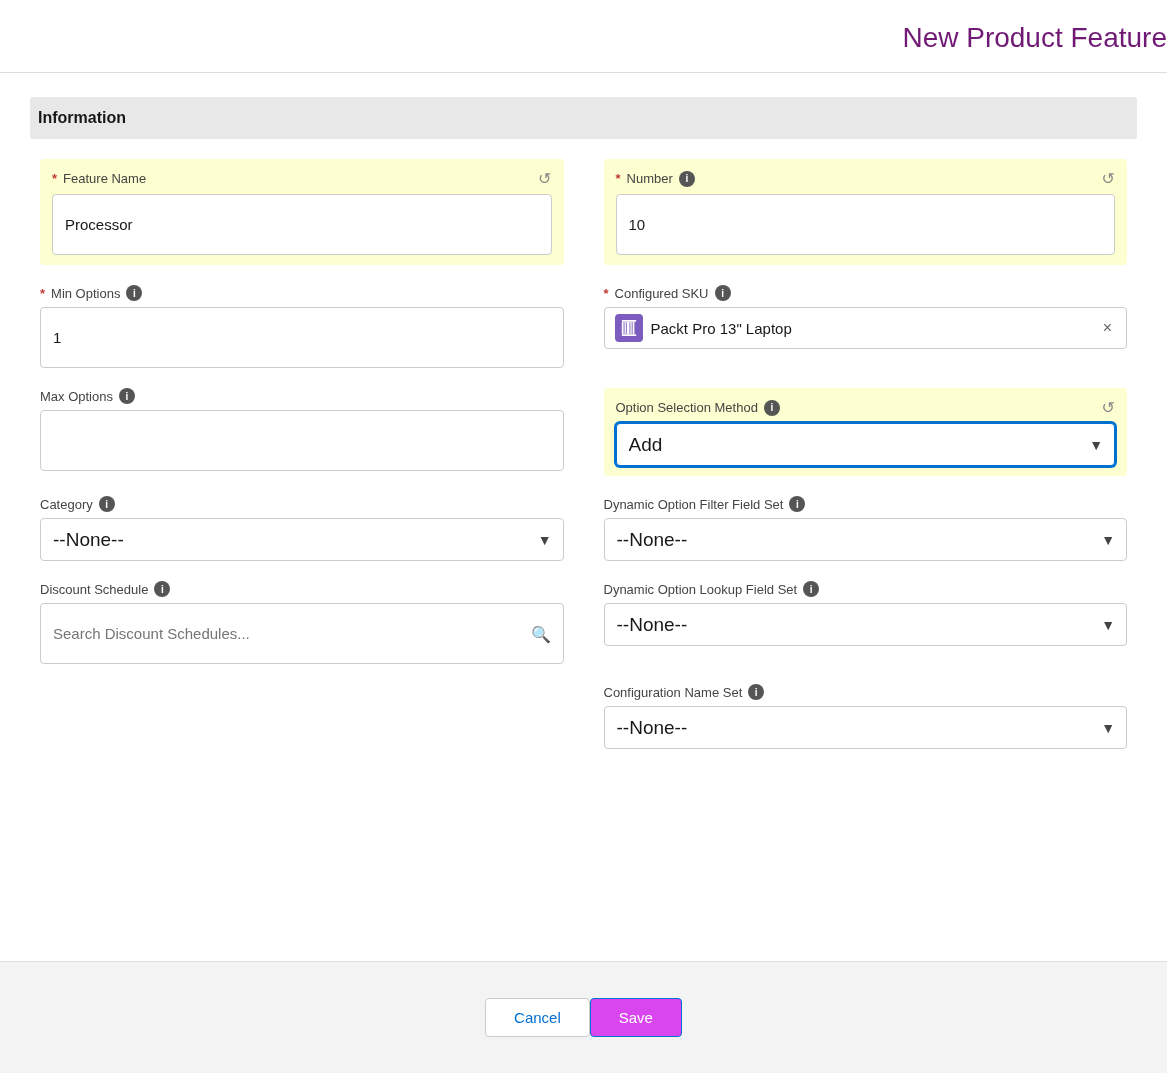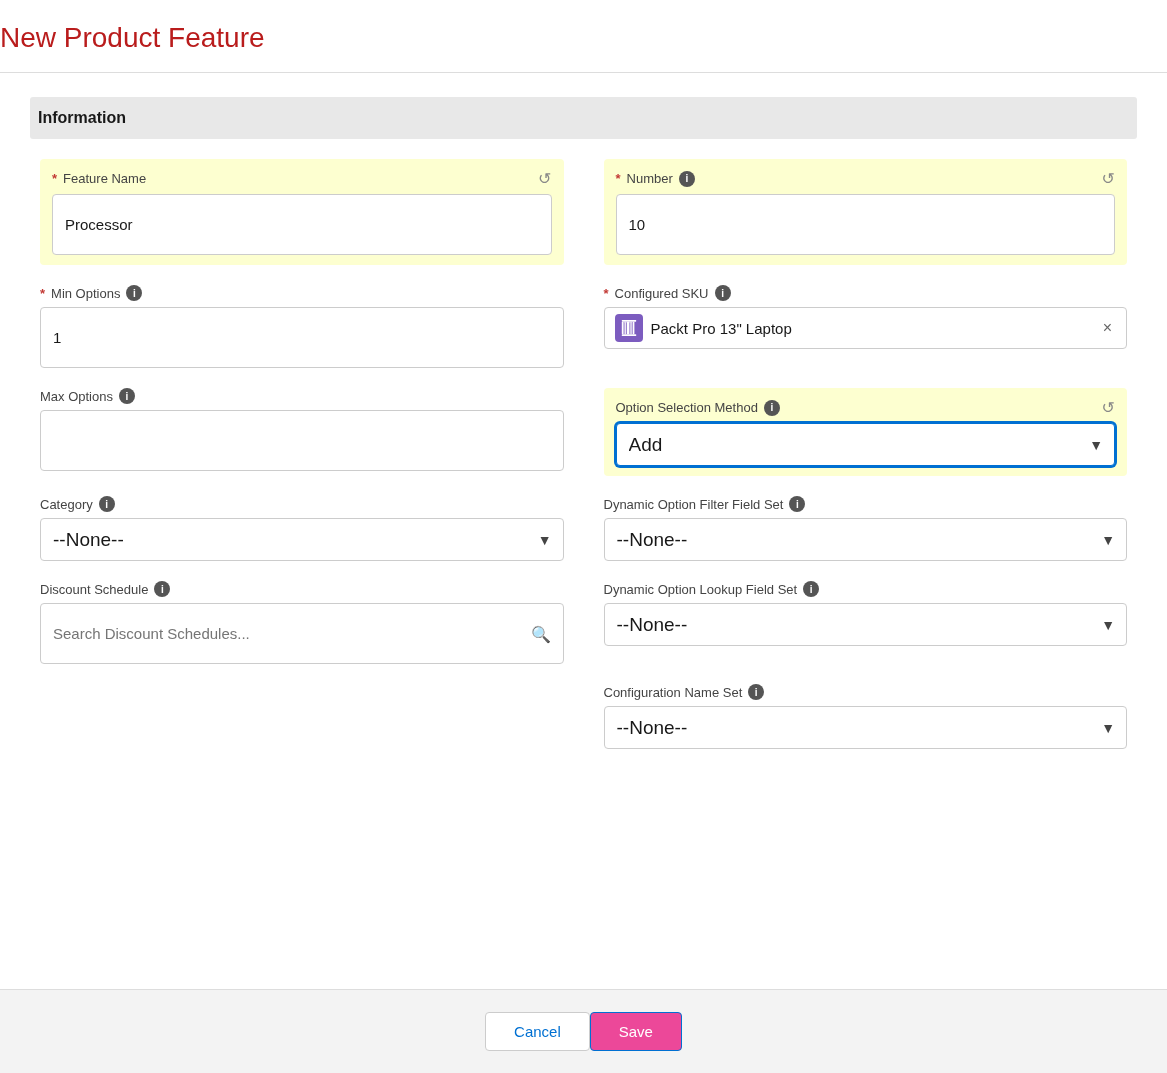--- a/index.html
+++ b/index.html
@@ -6,24 +6,24 @@
     body {
       font-family: -apple-system, BlinkMacSystemFont, 'Segoe UI', sans-serif;
       background: #fff;
       width: 1167px;
       min-height: 1073px;
       display: flex;
       flex-direction: column;
     }
 
     .page-title {
-      text-align: left;
+      text-align: right;
       font-size: 28px;
       font-weight: 500;
-      color: #b91c1c;
+      color: #701a75;
       padding: 22px 0 18px 0;
       border-bottom: 1px solid #ddd;
     }
 
     .main-content {
       flex: 1;
       padding: 24px 30px;
       background: #fff;
     }
 
@@ -186,40 +186,40 @@
     .sku-clear {
       color: #666;
       cursor: pointer;
       font-size: 16px;
       padding: 2px 4px;
     }
 
     .footer {
       background: #f3f3f3;
       border-top: 1px solid #ddd;
-      padding: 22px 0;
+      padding: 36px 0;
       display: flex;
       justify-content: center;
       align-items: center;
       gap: 0;
     }
 
     .btn {
       padding: 10px 28px;
       border-radius: 4px;
       font-size: 15px;
       font-weight: 500;
       cursor: pointer;
       border: 1px solid #ccc;
       background: #fff;
       color: #0070d2;
     }
 
     .btn-primary {
-      background: #ec4899;
+      background: #d946ef;
       color: #fff;
       border-color: #0070d2;
     }
   </style>
 </head>
 <body>
 
 <div class="page-title">New Product Feature</div>
 
 <div class="main-content">

